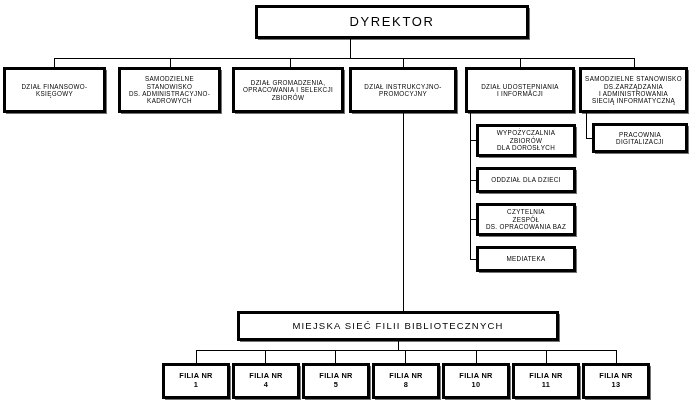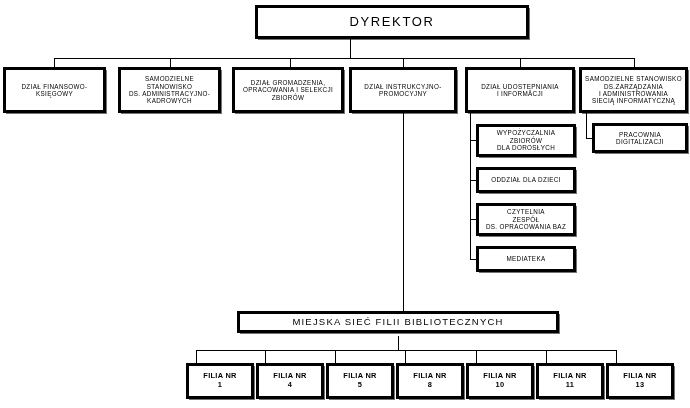--- a/index.html
+++ b/index.html
@@ -70,21 +70,20 @@
   .node.network {
     border-width: 2px;
     font-size: 9.5px;
     letter-spacing: 1.2px;
   }
   .node.branch {
     border-width: 2px;
     font-size: 7.4px;
     font-weight: bold;
     letter-spacing: 0.3px;
-    margin-left: 24px;
   }
 </style>
 </head>
 <body>
 
 <div id="chart">
 
   <div class="line v" style="left:350px; top:38px; height:20px;"></div>
   <div class="line h" style="left:54px; top:58px; width:580px;"></div>
 
@@ -174,21 +173,21 @@
 
   <div class="node lvl3" style="left:477px; top:247px; width:98px; height:24px;">
     <span class="txt">MEDIATEKA</span>
   </div>
 
   <div class="node lvl3" style="left:593px; top:124px; width:94px; height:28px;">
     <span class="txt">PRACOWNIA
 DIGITALIZACJI</span>
   </div>
 
-  <div class="node network" style="left:238px; top:312px; width:320px; height:20px;">
+  <div class="node network" style="left:238px; top:312px; width:320px; height:28px;">
     <span class="txt">MIEJSKA SIEĆ FILII BIBLIOTECZNYCH</span>
   </div>
 
   <div class="node branch" style="left:163px; top:364px; width:66px; height:34px;">
     <span class="txt">FILIA NR
 1</span>
   </div>
 
   <div class="node branch" style="left:233px; top:364px; width:66px; height:34px;">
     <span class="txt">FILIA NR

